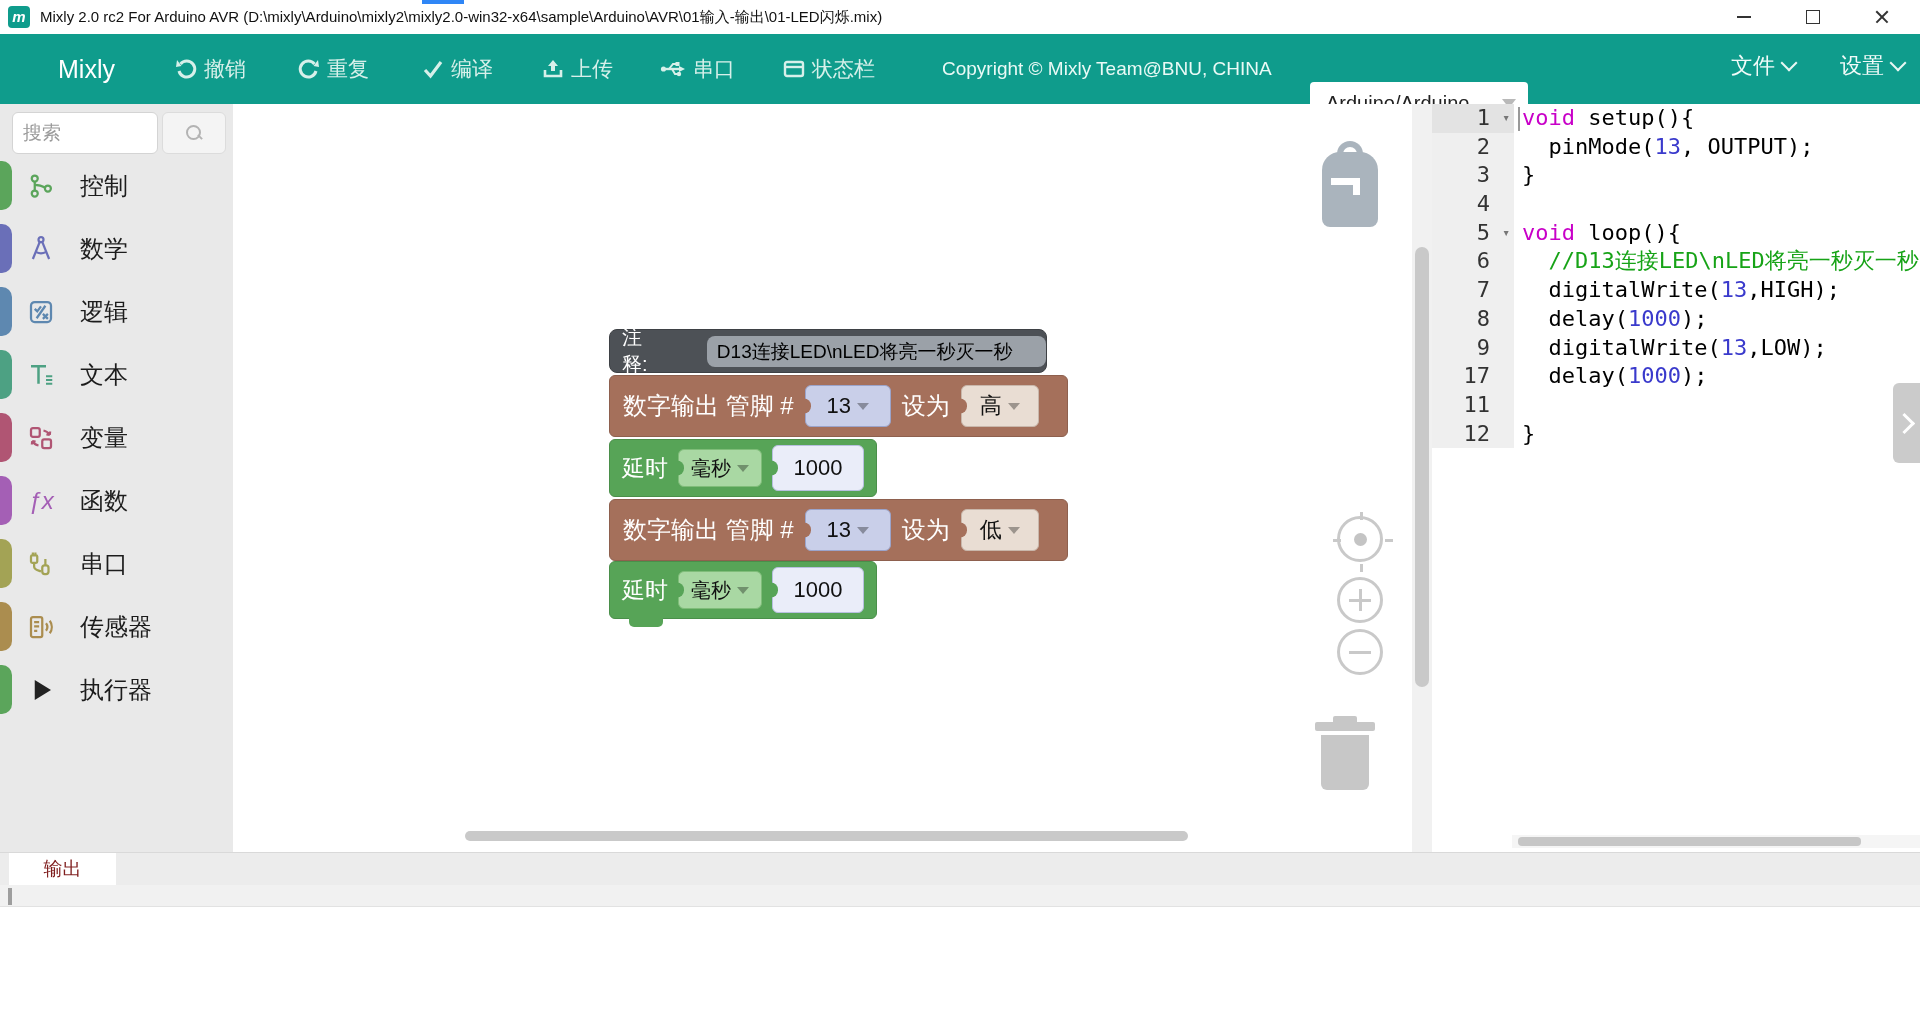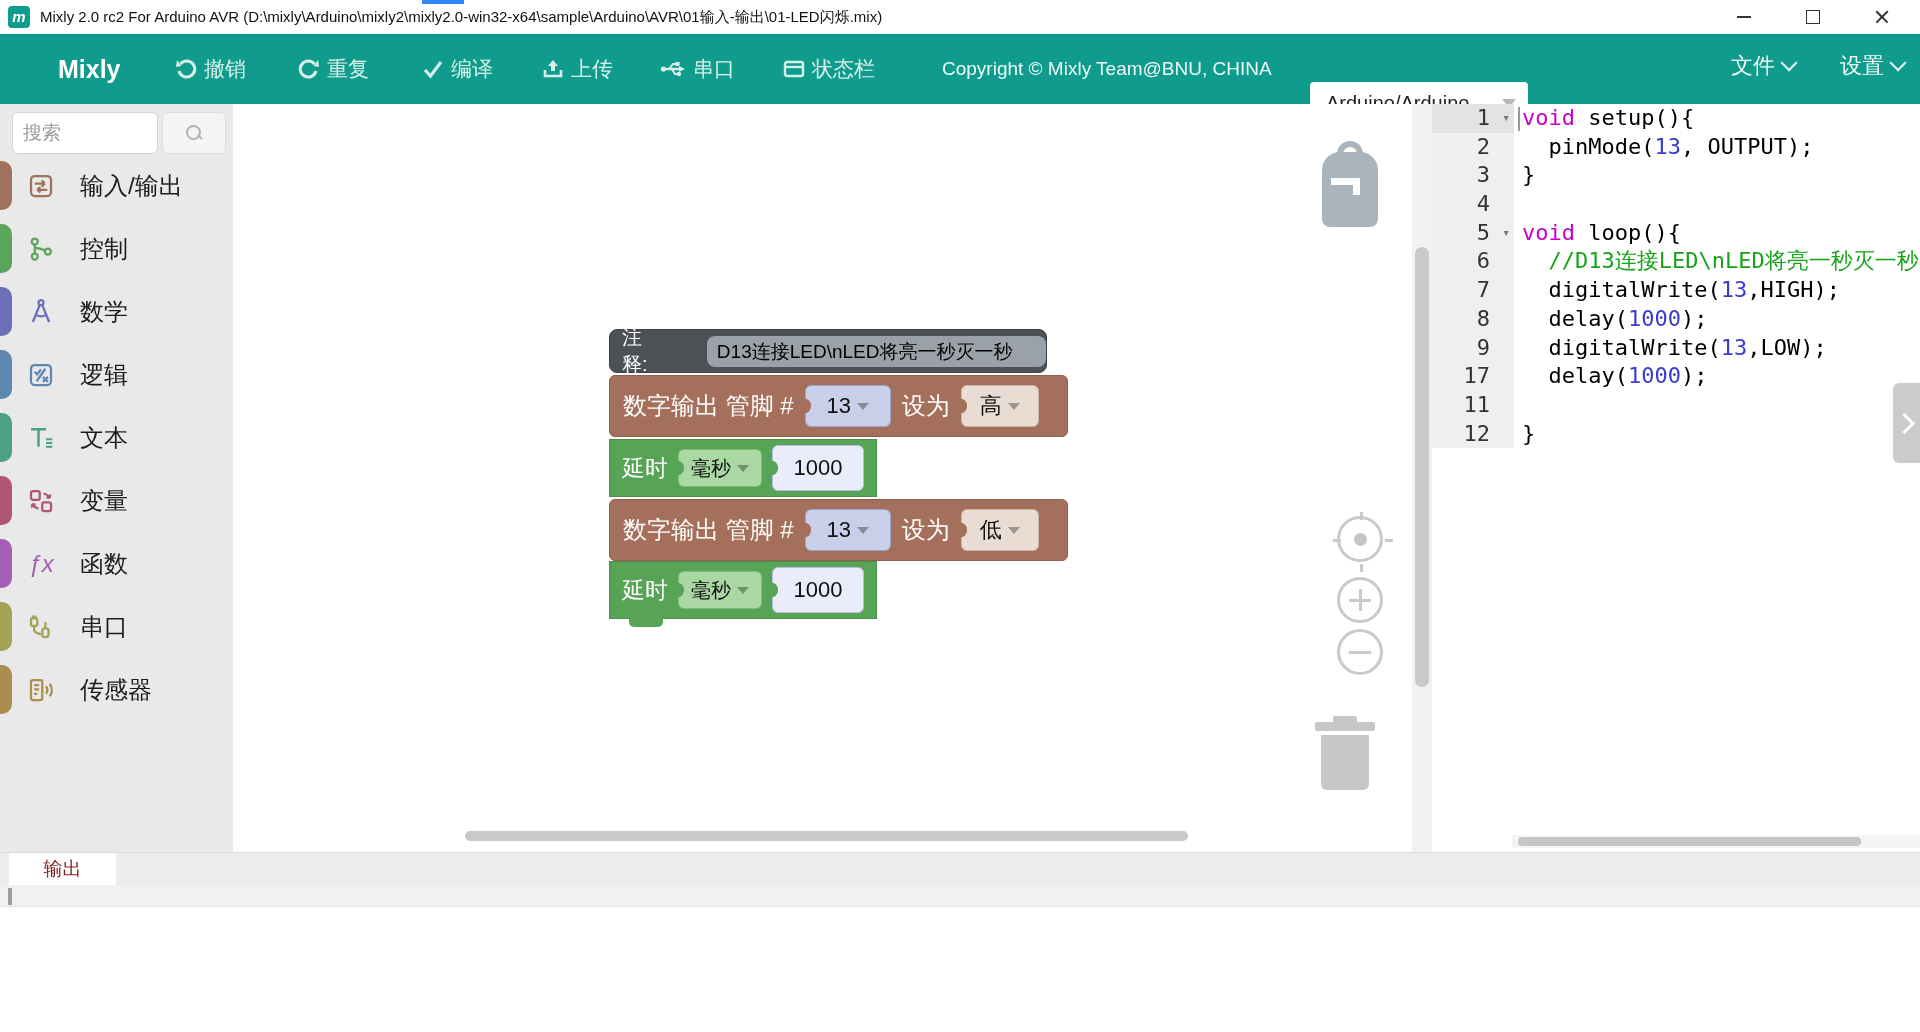--- a/index.html
+++ b/index.html
@@ -16,21 +16,21 @@
   .winbtn{top:0;width:46px;height:34px;display:flex;align-items:center;justify-content:center;}
   .minimize-glyph{width:14px;height:2px;background:#333;}
   .maximize-glyph{width:12px;height:12px;border:1.5px solid #333;}
   .close-glyph{position:relative;width:16px;height:16px;}
   .close-glyph i{position:absolute;left:0;top:7px;width:16px;height:1.8px;background:#333;}
   .close-glyph i:first-child{transform:rotate(45deg);}
   .close-glyph i:last-child{transform:rotate(-45deg);}
 
   
   .toolbar{left:0;top:34px;width:1920px;height:70px;background:#0f9c8c;}
-  .brand{left:58px;top:0;height:70px;line-height:70px;color:#fff;font-size:25px;font-weight:bold;text-align:right;}
+  .brand{left:58px;top:0;height:70px;line-height:70px;color:#fff;font-size:25px;font-weight:normal;text-align:right;}
   .tbtn{top:0;height:70px;display:flex;align-items:center;gap:7px;color:#d7f0ea;font-size:21px;cursor:default;}
   .tbtn svg{display:block;}
   .copyright{top:0;height:70px;line-height:70px;color:#eafaf6;font-size:19px;}
   .dropbox{top:48px;height:42px;background:#fff;border-radius:4px;display:flex;align-items:center;
            justify-content:space-between;padding:0 12px 0 16px;box-sizing:border-box;}
   .dropbox .val{font-size:20px;color:#222;}
   .dropbox .val.placeholder{color:#9a9a9a;}
   .tri-down{width:0;height:0;border-left:7px solid transparent;border-right:7px solid transparent;
             border-top:9px solid #b9b9b9;margin-left:14px;}
   .menu{top:0;height:64px;display:flex;align-items:center;gap:8px;color:#f2fbf9;font-size:22px;}
@@ -60,21 +60,21 @@
 
   
   .blk{position:absolute;box-sizing:border-box;gap:33px;}
   .blk-comment{left:609px;top:329px;width:438px;height:44px;background:#4d5156;border:1px solid #3e4145;
                border-radius:8px;display:flex;align-items:center;}
   .blk-comment .lab{color:#fff;font-size:20px;margin-left:12px;}
   .blk-comment .field{margin-left:8px;width:352px;height:31px;background:#9ba1a8;border-radius:8px;
                       color:#000;font-size:19px;line-height:31px;padding-left:10px;box-sizing:border-box;}
   .blk-dw{width:459px;height:62px;background:#a5705b;border:1px solid #8e604e;border-radius:6px;
           display:flex;align-items:center;gap:11px;padding-left:13px;color:#fff;font-size:24px;}
-  .blk-delay{width:268px;height:58px;background:#57a457;border:1px solid #4a8f4a;border-radius:0;
+  .blk-delay{width:268px;height:58px;background:#57a457;border:1px solid #4a8f4a;border-radius:6px;
              display:flex;align-items:center;gap:10px;padding-left:12px;color:#fff;font-size:23px;}
   .slot{position:relative;display:flex;align-items:center;justify-content:center;gap:6px;border-radius:6px;
         font-size:22px;color:#111;box-sizing:border-box;}
   .slot .caret{width:0;height:0;border-left:6px solid transparent;border-right:6px solid transparent;
                border-top:7px solid rgba(0,0,0,.33);}
   .slot-pin{width:86px;height:42px;background:#c9cfe9;border:1px solid #9ba4cb;}
   .slot-hl{width:78px;height:42px;background:#e9ddd3;border:1px solid #c9b7ab;}
   .slot-unit{width:84px;height:38px;background:#a9d8a3;border:1px solid #7fbd79;font-size:20px;}
   .slot-val{width:92px;height:46px;background:#eaedf9;border:1px solid #b7bfdf;}
   .notch-brown::before,.notch-green::before{content:"";position:absolute;left:-2px;top:50%;
@@ -246,31 +246,20 @@
     <input class="abs search-input" placeholder="搜索" style="">
     <div class="abs search-btn">
       <span class="mag">
           <i></i>
           <b></b>
         </span>
     </div>
 
     <div class="abs cats">
 
-      <div class="cat">
-        <span class="cat-strip" style="background: rgb(160, 114, 91);"></span>
-        <span class="cat-icon" style="color: rgb(160, 114, 91);">
-          <svg width="30" height="30" viewBox="0 0 24 24" fill="none" stroke="currentColor" stroke-width="1.8">
-              <rect x="4" y="4" width="16" height="16" rx="3"></rect>
-              <path d="M7 10 H15 M15 10 L12.5 7.5 M15 10 L12.5 12.5"></path>
-              <path d="M17 15 H9 M9 15 L11.5 12.8 M9 15 L11.5 17.2"></path>
-            </svg>
-        </span>
-        <span class="cat-label">输入/输出</span>
-      </div>
 
       <div class="cat">
         <span class="cat-strip" style="background: rgb(91, 165, 91);"></span>
         <span class="cat-icon" style="color: rgb(91, 165, 91);">
           <svg width="30" height="30" viewBox="0 0 24 24" fill="none" stroke="currentColor" stroke-width="1.8">
               <circle cx="7" cy="6" r="2.4"></circle>
               <circle cx="7" cy="18" r="2.4"></circle>
               <circle cx="17.5" cy="14" r="2.4"></circle>
               <path d="M7 8.4 V15.6"></path>
               <path d="M7 11 C10 11 13 11.8 15.2 13.2"></path>
@@ -356,20 +345,29 @@
           <svg width="30" height="30" viewBox="0 0 24 24" fill="none" stroke="currentColor" stroke-width="1.8">
               <rect x="4" y="4" width="9" height="16" rx="1.5"></rect>
               <path d="M6.5 8 H10.5 M6.5 11.5 H10.5 M6.5 15 H9"></path>
               <path d="M16 9 A5 5 0 0 1 16 15"></path>
               <path d="M19 7 A8.5 8.5 0 0 1 19 17"></path>
             </svg>
         </span>
         <span class="cat-label">传感器</span>
       </div>
 
+      <div class="cat">
+        <span class="cat-strip" style="background: rgb(91, 165, 91);"></span>
+        <span class="cat-icon" style="color: rgb(34, 34, 34);">
+          <svg width="30" height="30" viewBox="0 0 24 24">
+              <polygon points="7,4 20,12 7,20" fill="currentColor"></polygon>
+            </svg>
+        </span>
+        <span class="cat-label">执行器</span>
+      </div>
 
     </div>
   </div>
 
   <div class="abs canvas"></div>
 
   <div class="blk blk-comment">
     <span class="lab">注释:</span>
     <span class="field">D13连接LED\nLED将亮一秒灭一秒</span>
   </div>

